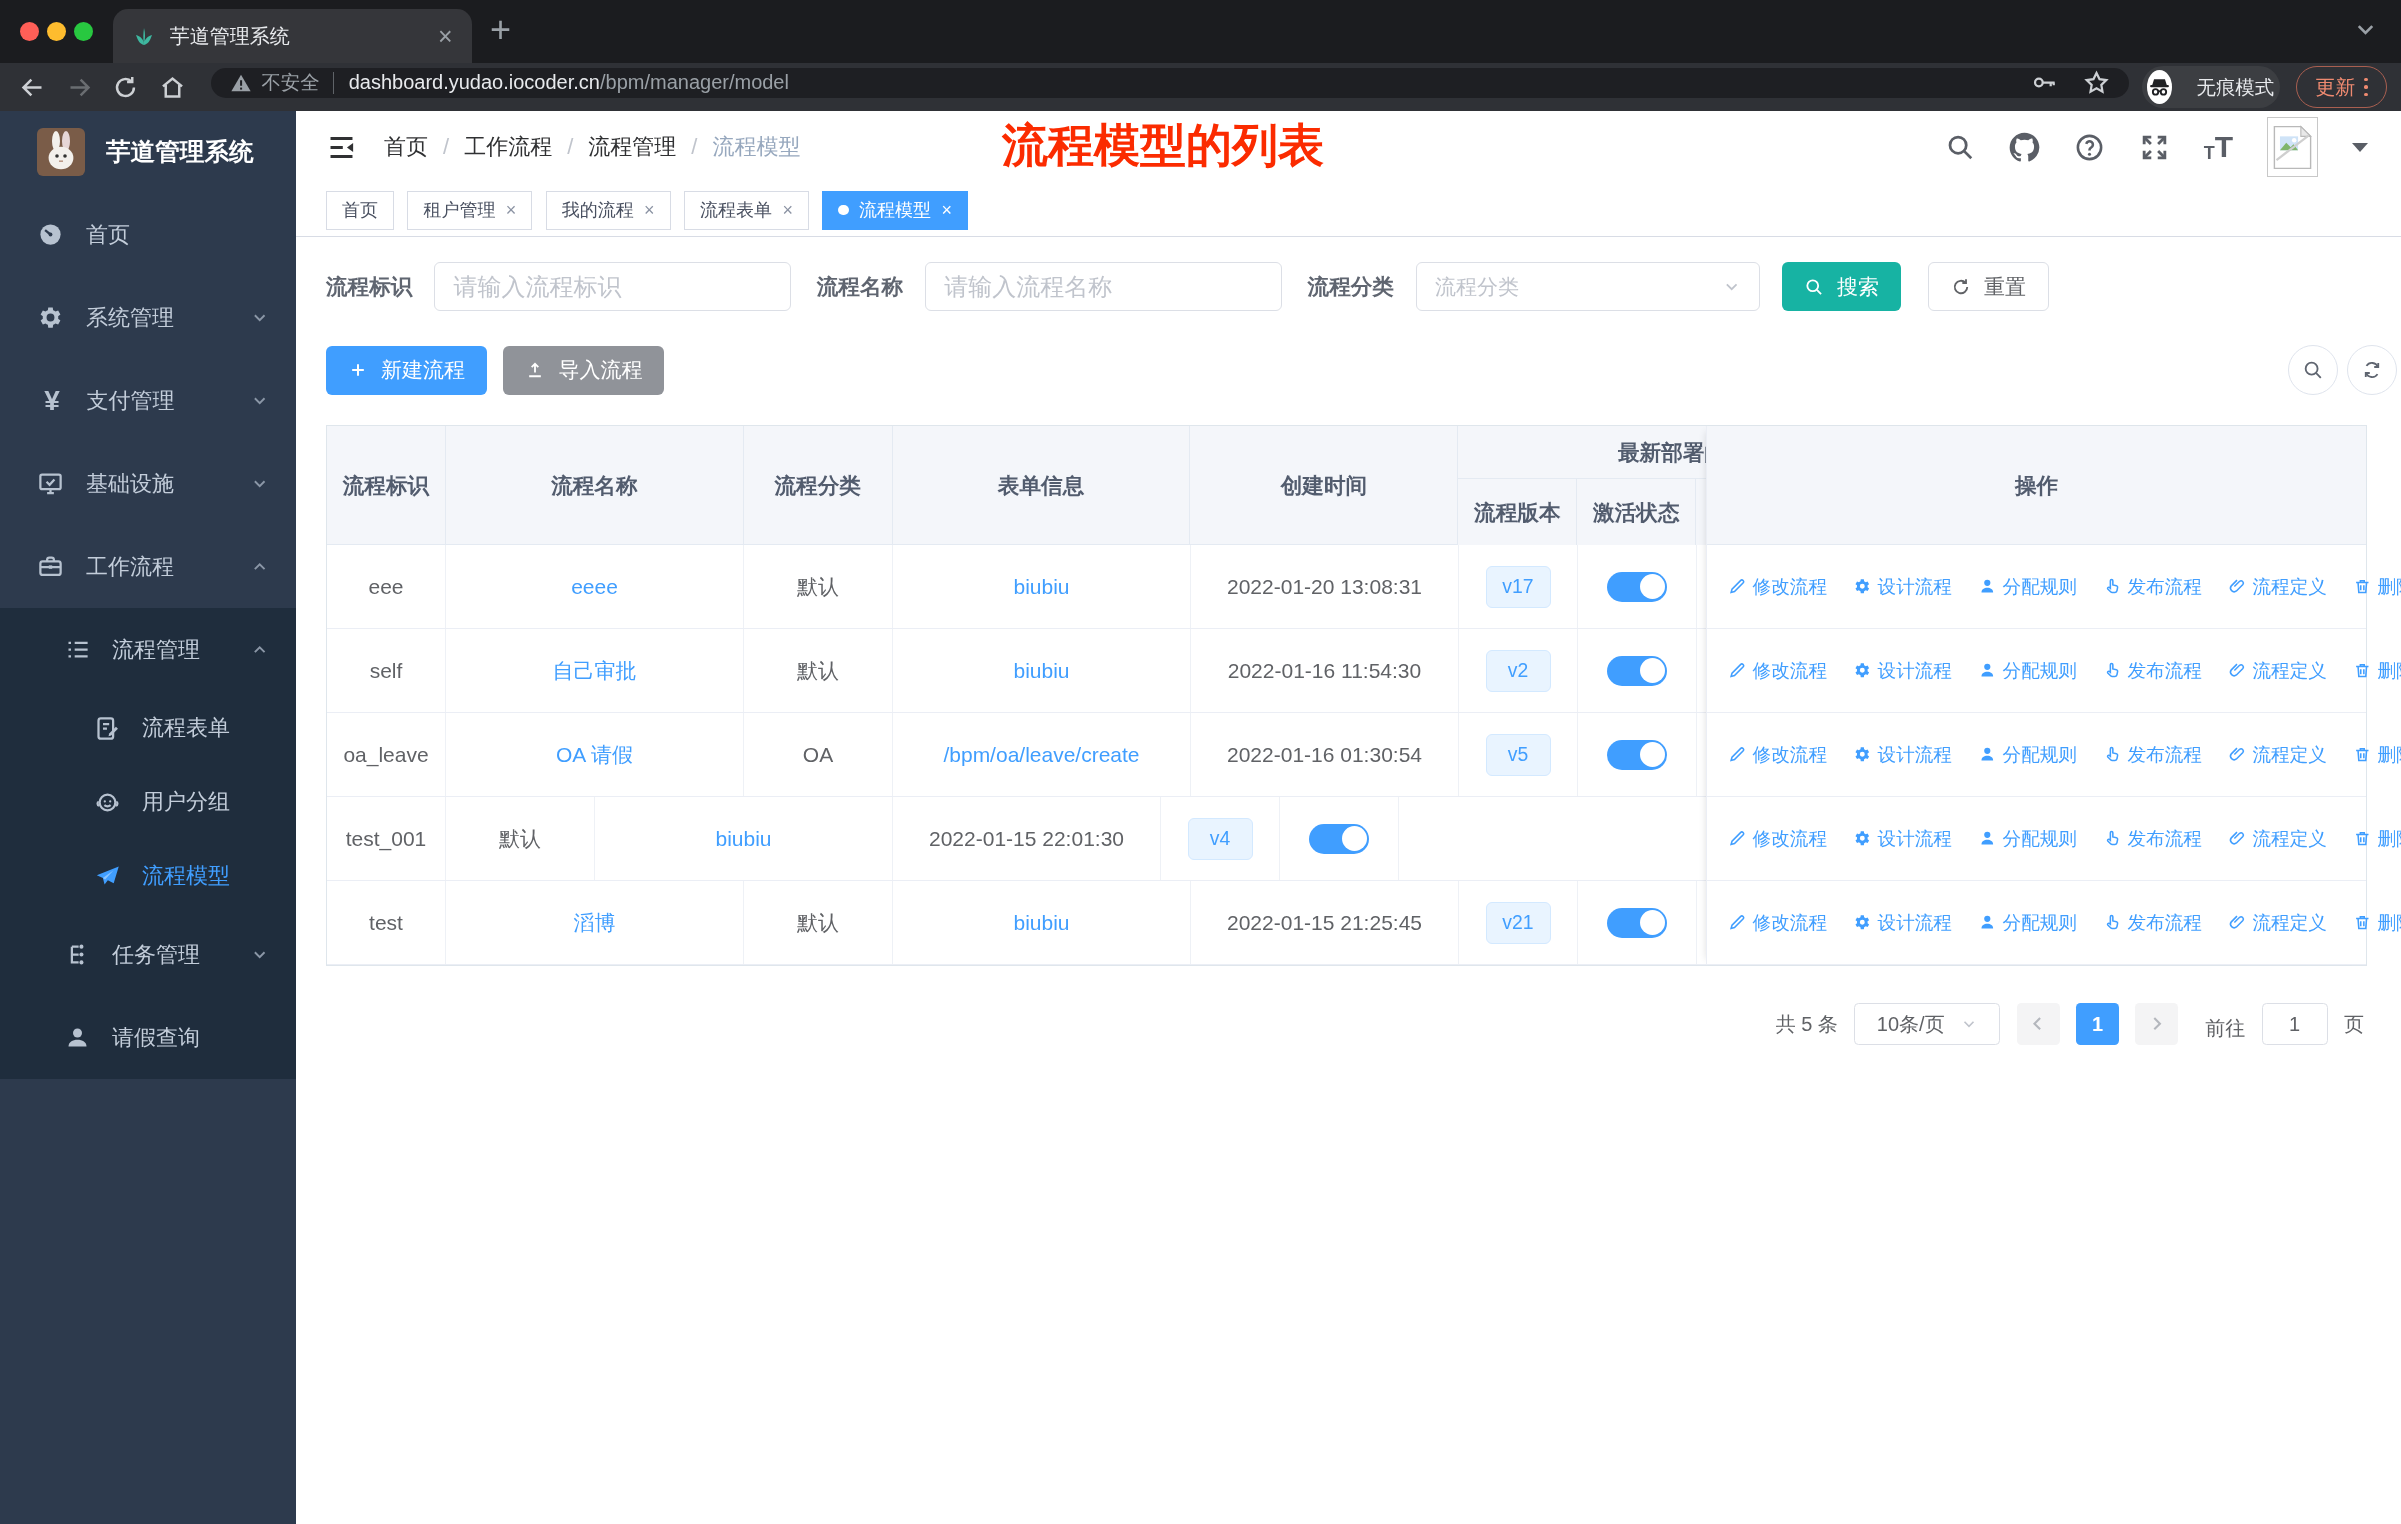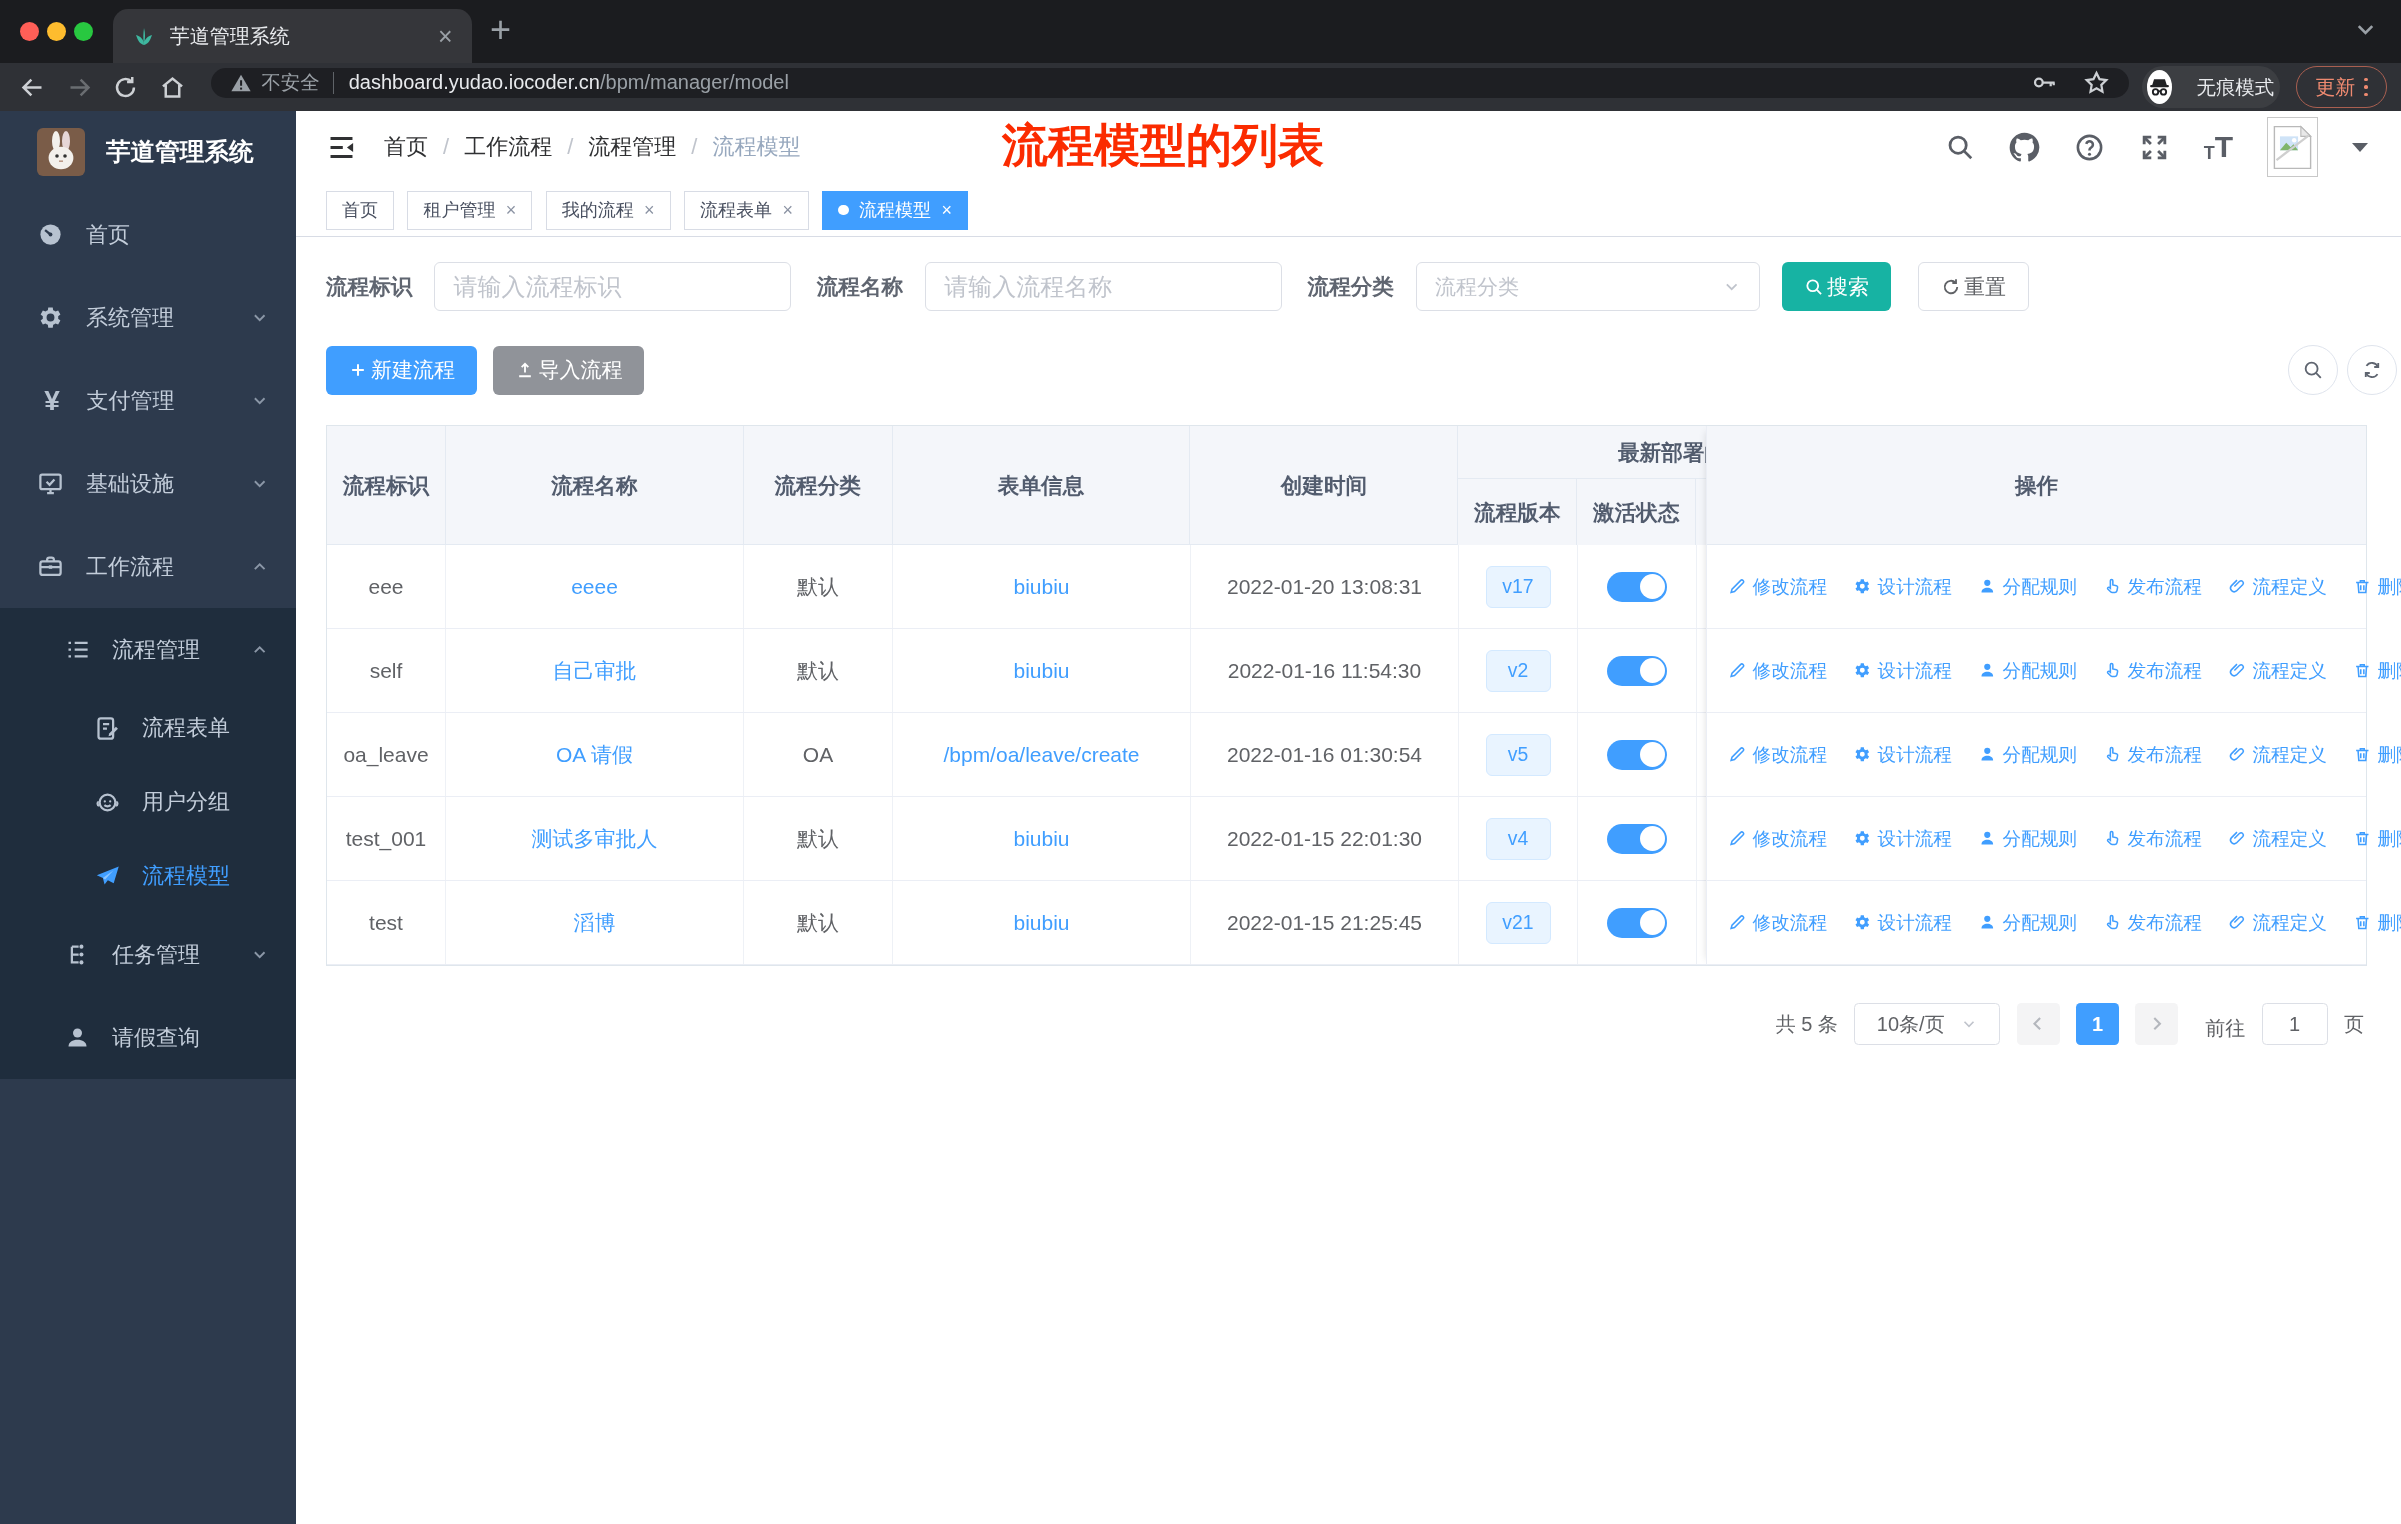--- a/index.html
+++ b/index.html
@@ -90,21 +90,21 @@
   .filters{display:flex;align-items:center;}
   .f-label{font-size:21.6px;color:#5f6570;font-weight:700;margin-right:22px;white-space:nowrap;}
   .f-input{width:357px;height:49px;border:0.7px solid #dcdfe6;border-radius:6px;box-sizing:border-box;
            font-size:24px;color:#606266;padding:0 18px;outline:none;margin-right:16.4px;
            font-family:"Liberation Sans","DejaVu Sans",sans-serif;}
   .f-input::placeholder{color:#c0c4cc;}
   .f-select{width:344px;height:49px;border:0.7px solid #dcdfe6;border-radius:6px;box-sizing:border-box;
             display:flex;align-items:center;justify-content:space-between;padding:0 18px;margin-right:22px;}
   .f-select .ph{font-size:21px;color:#c0c4cc;}
   .btn{height:49px;border-radius:6px;display:inline-flex;align-items:center;justify-content:flex-end;
-       gap:3px;font-size:21px;padding:0 22px;box-sizing:border-box;cursor:default;border:none;}
+       gap:13px;font-size:21px;padding:0 22px;box-sizing:border-box;cursor:default;border:none;}
   .btn-search{background:#17b3a3;color:#fff;}
   .btn-reset{background:#fff;color:#606266;border:0.7px solid #dcdfe6;margin-left:27px;}
 
   .toolbar-row{margin-top:34px;display:flex;align-items:center;}
   .btn-blue{background:#409eff;color:#fff;}
   .btn-gray{background:#909399;color:#fff;margin-left:16.4px;}
   .round-group{margin-left:auto;margin-right:-33px;display:flex;gap:9px;}
   .round-btn{width:48px;height:48px;border-radius:50%;border:0.7px solid #dfe4ed;background:#fff;
              display:flex;align-items:center;justify-content:center;color:#5f6570;}
 
@@ -646,23 +646,20 @@
     <div class="td w-stat">
                   <span class="switch"></span>
                 </div>
     <div class="td w-hidden" style="border-right:none;"></div>
   </div>
 
   <div class="trow">
     <div class="td w-key">
                   <span>test_001</span>
                 </div>
-    <div class="td w-name">
-                  <span class="link">测试多审批人</span>
-                </div>
     <div class="td w-cat">
                   <span>默认</span>
                 </div>
     <div class="td w-form">
                   <span class="link">biubiu</span>
                 </div>
     <div class="td w-time">
                   <span>2022-01-15 22:01:30</span>
                 </div>
     <div class="td w-ver">

